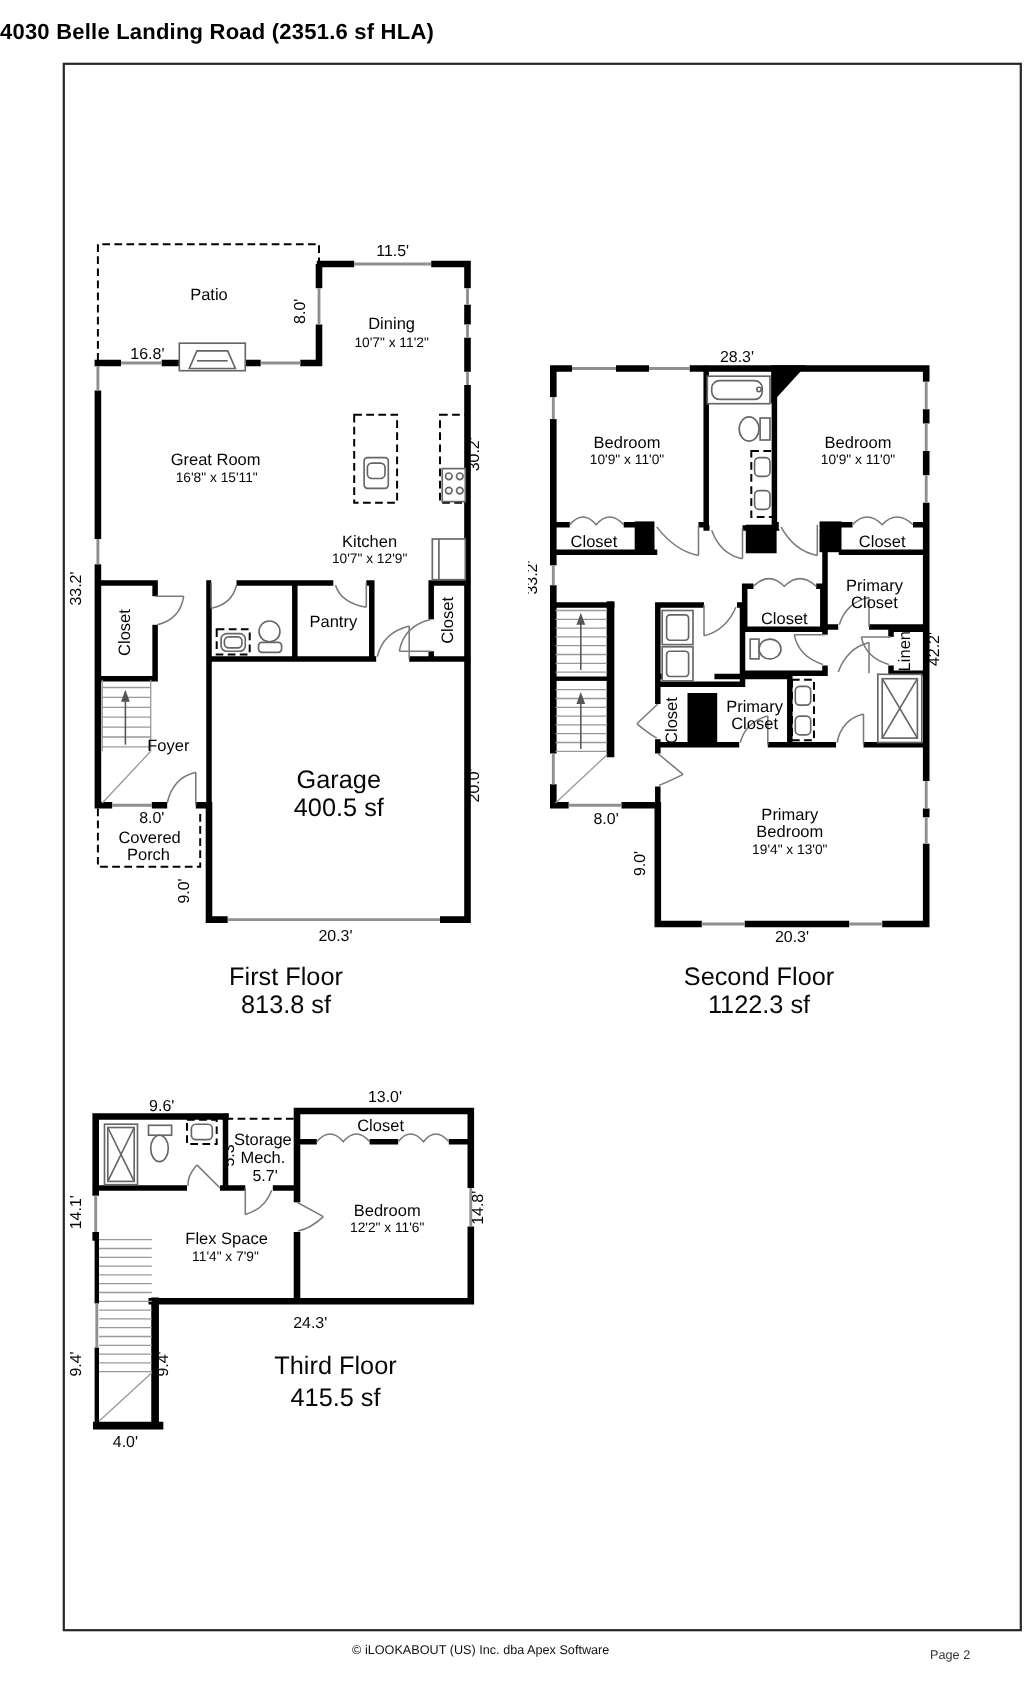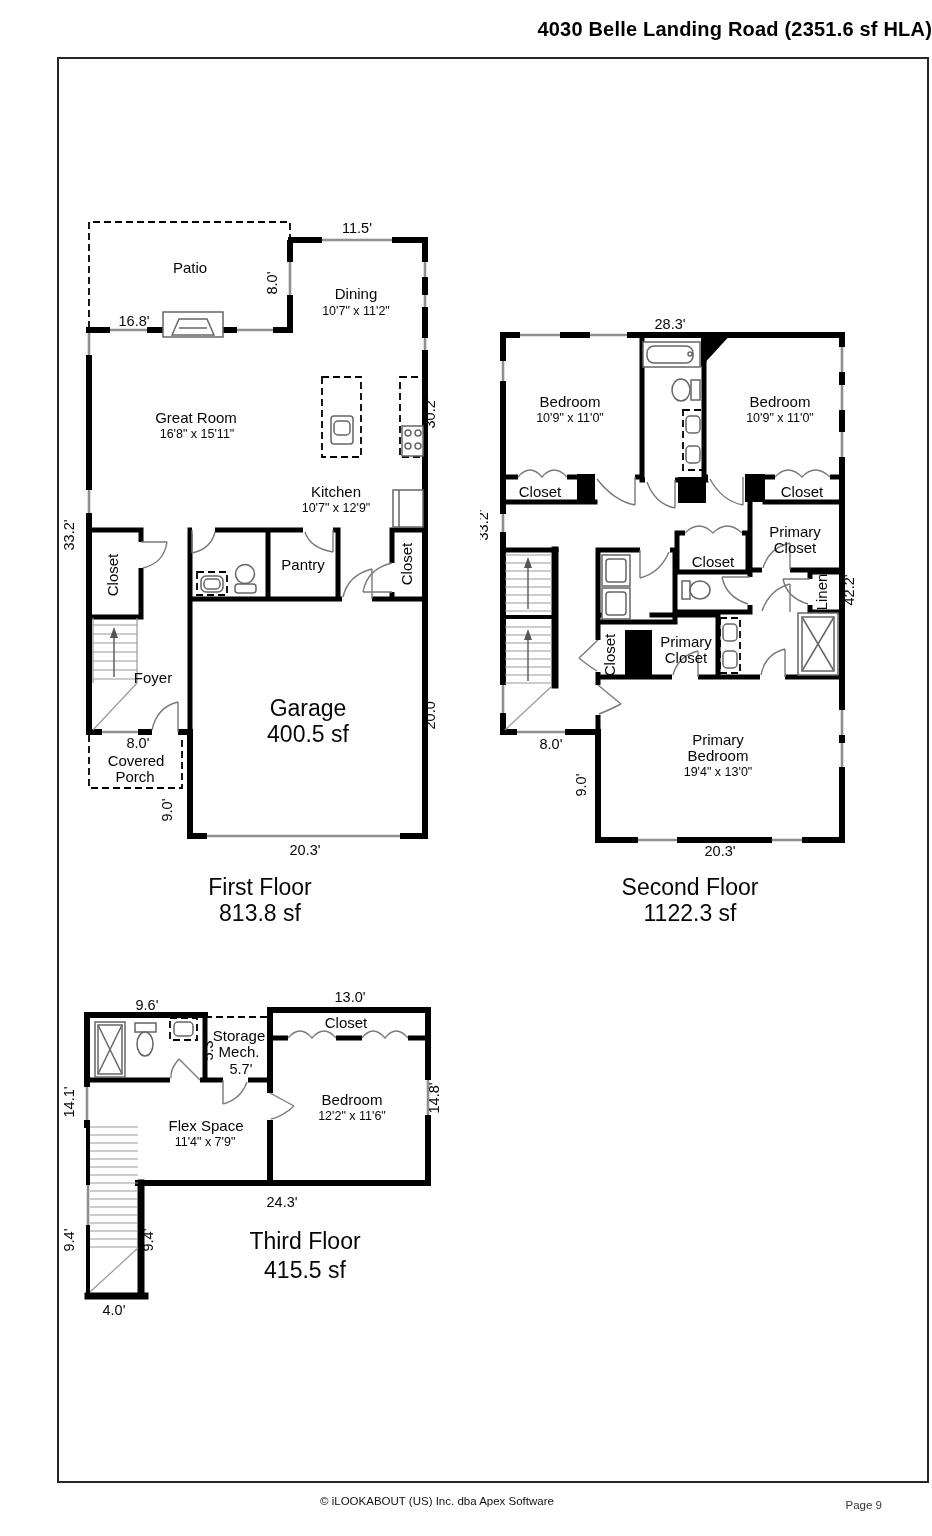--- a/index.html
+++ b/index.html
@@ -1,17 +1,17 @@
 <!DOCTYPE html>
 <html><head>
 <meta charset="utf-8">
 <style>
   html,body{margin:0;padding:0;background:#fff;}
   body{position:relative;width:932px;height:1536px;font-family:"Liberation Sans",sans-serif;color:#000;overflow:hidden;}
-  .page-title{position:absolute;top:18px;left:0;width:932px;text-align:right;font-size:20px;font-weight:bold;letter-spacing:.2px;}
+  .page-title{position:absolute;top:18px;left:0;width:932px;text-align:left;font-size:20px;font-weight:bold;letter-spacing:.2px;}
   .frame{position:absolute;left:57px;top:57px;width:868px;height:1422px;border:2px solid #262626;}
   .plan{position:absolute;}
   #plan-first{left:60px;top:215px;}
   #plan-second{left:480px;top:315px;}
   #plan-third{left:55px;top:985px;}
   .footer-copy{position:absolute;top:1495px;left:437px;transform:translateX(-50%);font-size:11.5px;color:#111;}
   .footer-page{position:absolute;top:1499px;right:50px;font-size:11.5px;color:#333;}
   svg text{font-family:"Liberation Sans",sans-serif;fill:#060606;text-anchor:middle;}
   .rm{font-size:15px;}
   .sz{font-size:12.5px;}
@@ -361,13 +361,13 @@
     <text class="dm" x="227" y="222">24.3'</text>
     <text class="dm" transform="translate(19,255) rotate(-90)">9.4'</text>
     <text class="dm" transform="translate(98,255) rotate(-90)">9.4'</text>
     <text class="dm" x="59" y="330">4.0'</text>
     <text class="ft" x="250" y="264">Third Floor</text>
     <text class="ft" x="250" y="293">415.5 sf</text>
   </g>
 </svg>
 
 <div class="footer-copy">© iLOOKABOUT (US) Inc. dba Apex Software</div>
-<div class="footer-page">Page 9</div>
+<div class="footer-page">Page 2</div>
 
 </body></html>

